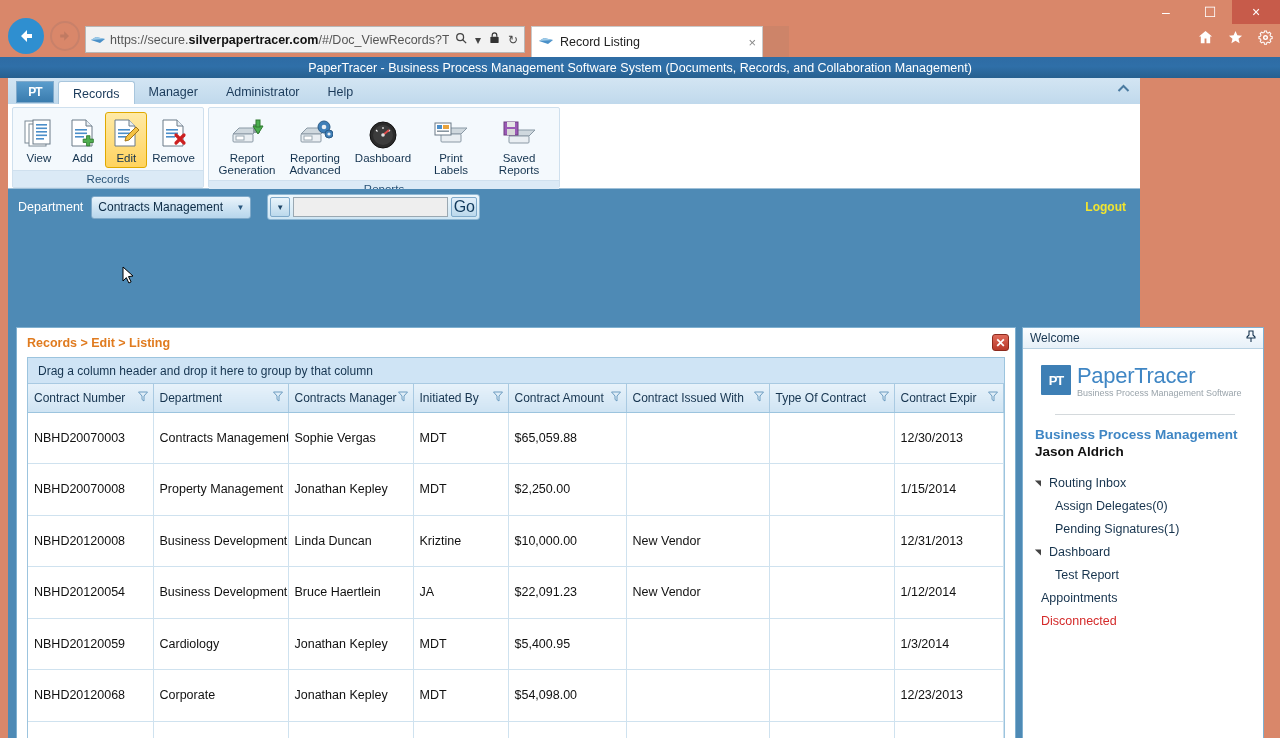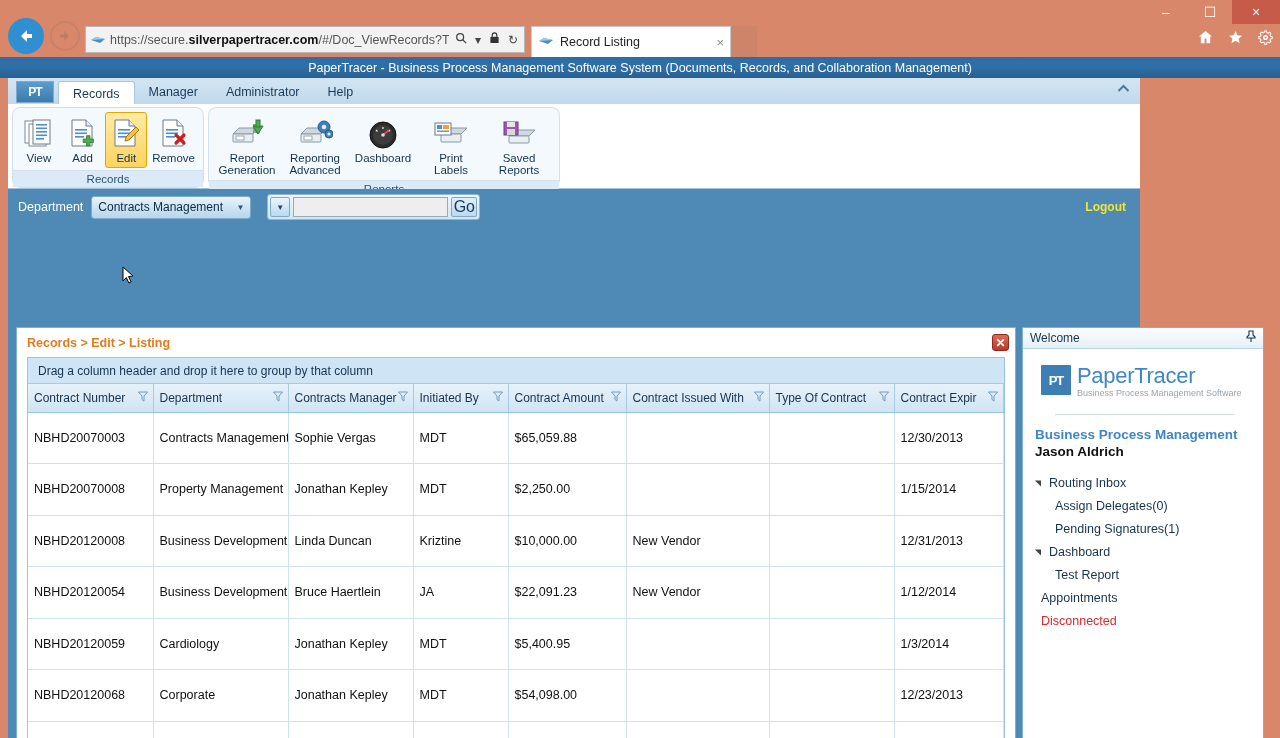--- a/index.html
+++ b/index.html
@@ -33,21 +33,21 @@
     background:#f2f2f2; border:1px solid #b8b8b8; display:flex; align-items:center;
     padding:0 4px; gap:4px;
   }
   .addr-bar .favicon { width:16px; height:12px; }
   .addr-text { flex:1; font-size:12.5px; color:#555; white-space:nowrap; overflow:hidden; }
   .addr-text b { color:#111; font-weight:bold; }
   .addr-ic { color:#444; font-size:12px; padding:0 2px; }
 
   .tab-strip { position:absolute; left:531px; top:26px; height:31px; display:flex; }
   .tab {
-    width:200px; height:31px; background:#fff; border:1px solid #c9c9c9; border-bottom:none;
+    width:232px; height:31px; background:#fff; border:1px solid #c9c9c9; border-bottom:none;
     display:flex; align-items:center; padding:0 6px; gap:6px; font-size:12.5px; color:#222;
   }
   .tab .tlabel { flex:1; white-space:nowrap; overflow:hidden; }
   .tab .tclose { color:#888; font-size:13px; }
   .tab-new { width:26px; height:31px; background:#cd8469; }
 
   
   #app-window { position:absolute; left:0; top:57px; width:1280px; height:681px; }
 
   .app-title {
@@ -65,21 +65,21 @@
     border:1px solid #7fa9cb; display:flex; align-items:center; justify-content:center;
     color:#fff; font-weight:bold; font-size:12px; letter-spacing:-1px;
   }
   .rtab {
     padding:0 14px; height:24px; line-height:24px; font-size:12.5px; color:#1a3a5a;
   }
   .rtab.active { background:#fff; border:1px solid #a8c6dd; border-bottom:1px solid #fff; border-radius:3px 3px 0 0; position:relative; top:1px; }
   .ribbon-collapse { position:absolute; right:10px; top:5px; color:#4a7aa0; font-size:11px; }
 
   .ribbon-body { height:84px; background:#fff; display:flex; padding:3px 0 0 4px; gap:4px; position:relative; }
-  .rgroup { border:1px solid #cfe0ee; background:#f4f9fd; border-radius:8px; display:flex; flex-direction:column; }
+  .rgroup { border:1px solid #cfe0ee; background:#f4f9fd; border-radius:2px; display:flex; flex-direction:column; }
   .rgroup-items { flex:1; display:flex; align-items:flex-start; padding:4px 5px 0 5px; gap:2px; }
   .rgroup-label { height:17px; background:#dbeaf6; border-top:1px solid #cfe0ee; font-size:11.5px; color:#2a5478; text-align:center; line-height:17px; }
   .rbtn {
     width:52px; display:flex; flex-direction:column; align-items:center; padding:3px 2px;
     font-size:11.5px; color:#14334f; text-align:center; line-height:12px; border:1px solid transparent; border-radius:3px;
   }
   .rbtn.wide { width:66px; }
   .rbtn.sel { background:linear-gradient(to bottom,#ffeaa6,#ffd35e); border:1px solid #e0a900; }
   .rbtn .ico { height:34px; display:flex; align-items:flex-end; justify-content:center; margin-bottom:2px; }
 

